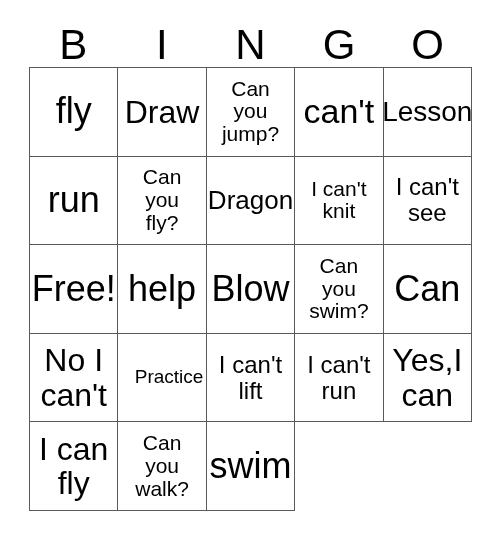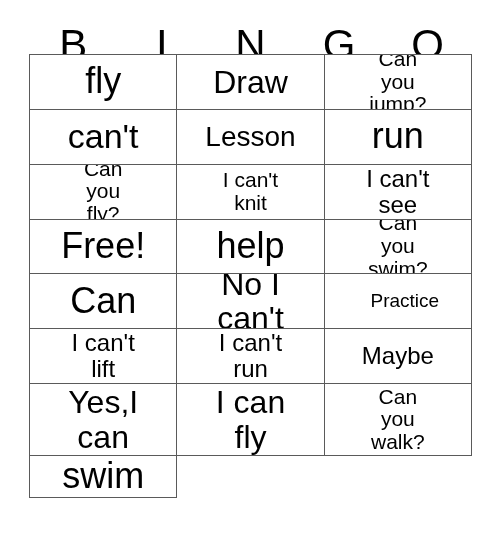--- a/index.html
+++ b/index.html
@@ -44,25 +44,25 @@
     font-weight: 400;
     letter-spacing: 0;
     color: #000000;
     user-select: none;
   }
 
   
   #bingo-grid {
     position: absolute;
     left: 29px;
-    top: 54px;
+    top: 67px;
     width: 443px;
     height: 444px;
     display: grid;
-    grid-template-columns: repeat(3, 1fr);
+    grid-template-columns: repeat(5, 1fr);
     grid-template-rows: repeat(5, 1fr);
     border-top: 1px solid #5a5a5a;
     border-left: 1px solid #5a5a5a;
     box-sizing: border-box;
     background: #ffffff;
   }
   .bingo-cell {
     border-right: 1px solid #5a5a5a;
     border-bottom: 1px solid #5a5a5a;
     box-sizing: border-box;
@@ -125,32 +125,38 @@
       </div>
       <div class="bingo-cell">
         <span class="cell-text fs-xl">run</span>
       </div>
       <div class="bingo-cell">
         <span class="cell-text fs-3xs">Can
 you
 fly?</span>
       </div>
       <div class="bingo-cell">
+        <span class="cell-text fs-sm">Dragon</span>
+      </div>
+      <div class="bingo-cell">
         <span class="cell-text fs-3xs">I can't
 knit</span>
       </div>
       <div class="bingo-cell">
         <span class="cell-text fs-xs">I can't
 see</span>
       </div>
       <div class="bingo-cell">
         <span class="cell-text fs-xl">Free!</span>
       </div>
       <div class="bingo-cell">
         <span class="cell-text fs-xl">help</span>
+      </div>
+      <div class="bingo-cell">
+        <span class="cell-text fs-xl">Blow</span>
       </div>
       <div class="bingo-cell">
         <span class="cell-text fs-3xs">Can
 you
 swim?</span>
       </div>
       <div class="bingo-cell">
         <span class="cell-text fs-xl">Can</span>
       </div>
       <div class="bingo-cell">
@@ -162,23 +168,20 @@
       </div>
       <div class="bingo-cell">
         <span class="cell-text fs-xs">I can't
 lift</span>
       </div>
       <div class="bingo-cell">
         <span class="cell-text fs-xs">I can't
 run</span>
       </div>
       <div class="bingo-cell">
-        <span class="cell-text fs-xs">Maybe</span>
-      </div>
-      <div class="bingo-cell">
         <span class="cell-text fs-md">Yes,I
 can</span>
       </div>
       <div class="bingo-cell">
         <span class="cell-text fs-md">I can
 fly</span>
       </div>
       <div class="bingo-cell">
         <span class="cell-text fs-3xs">Can
 you

